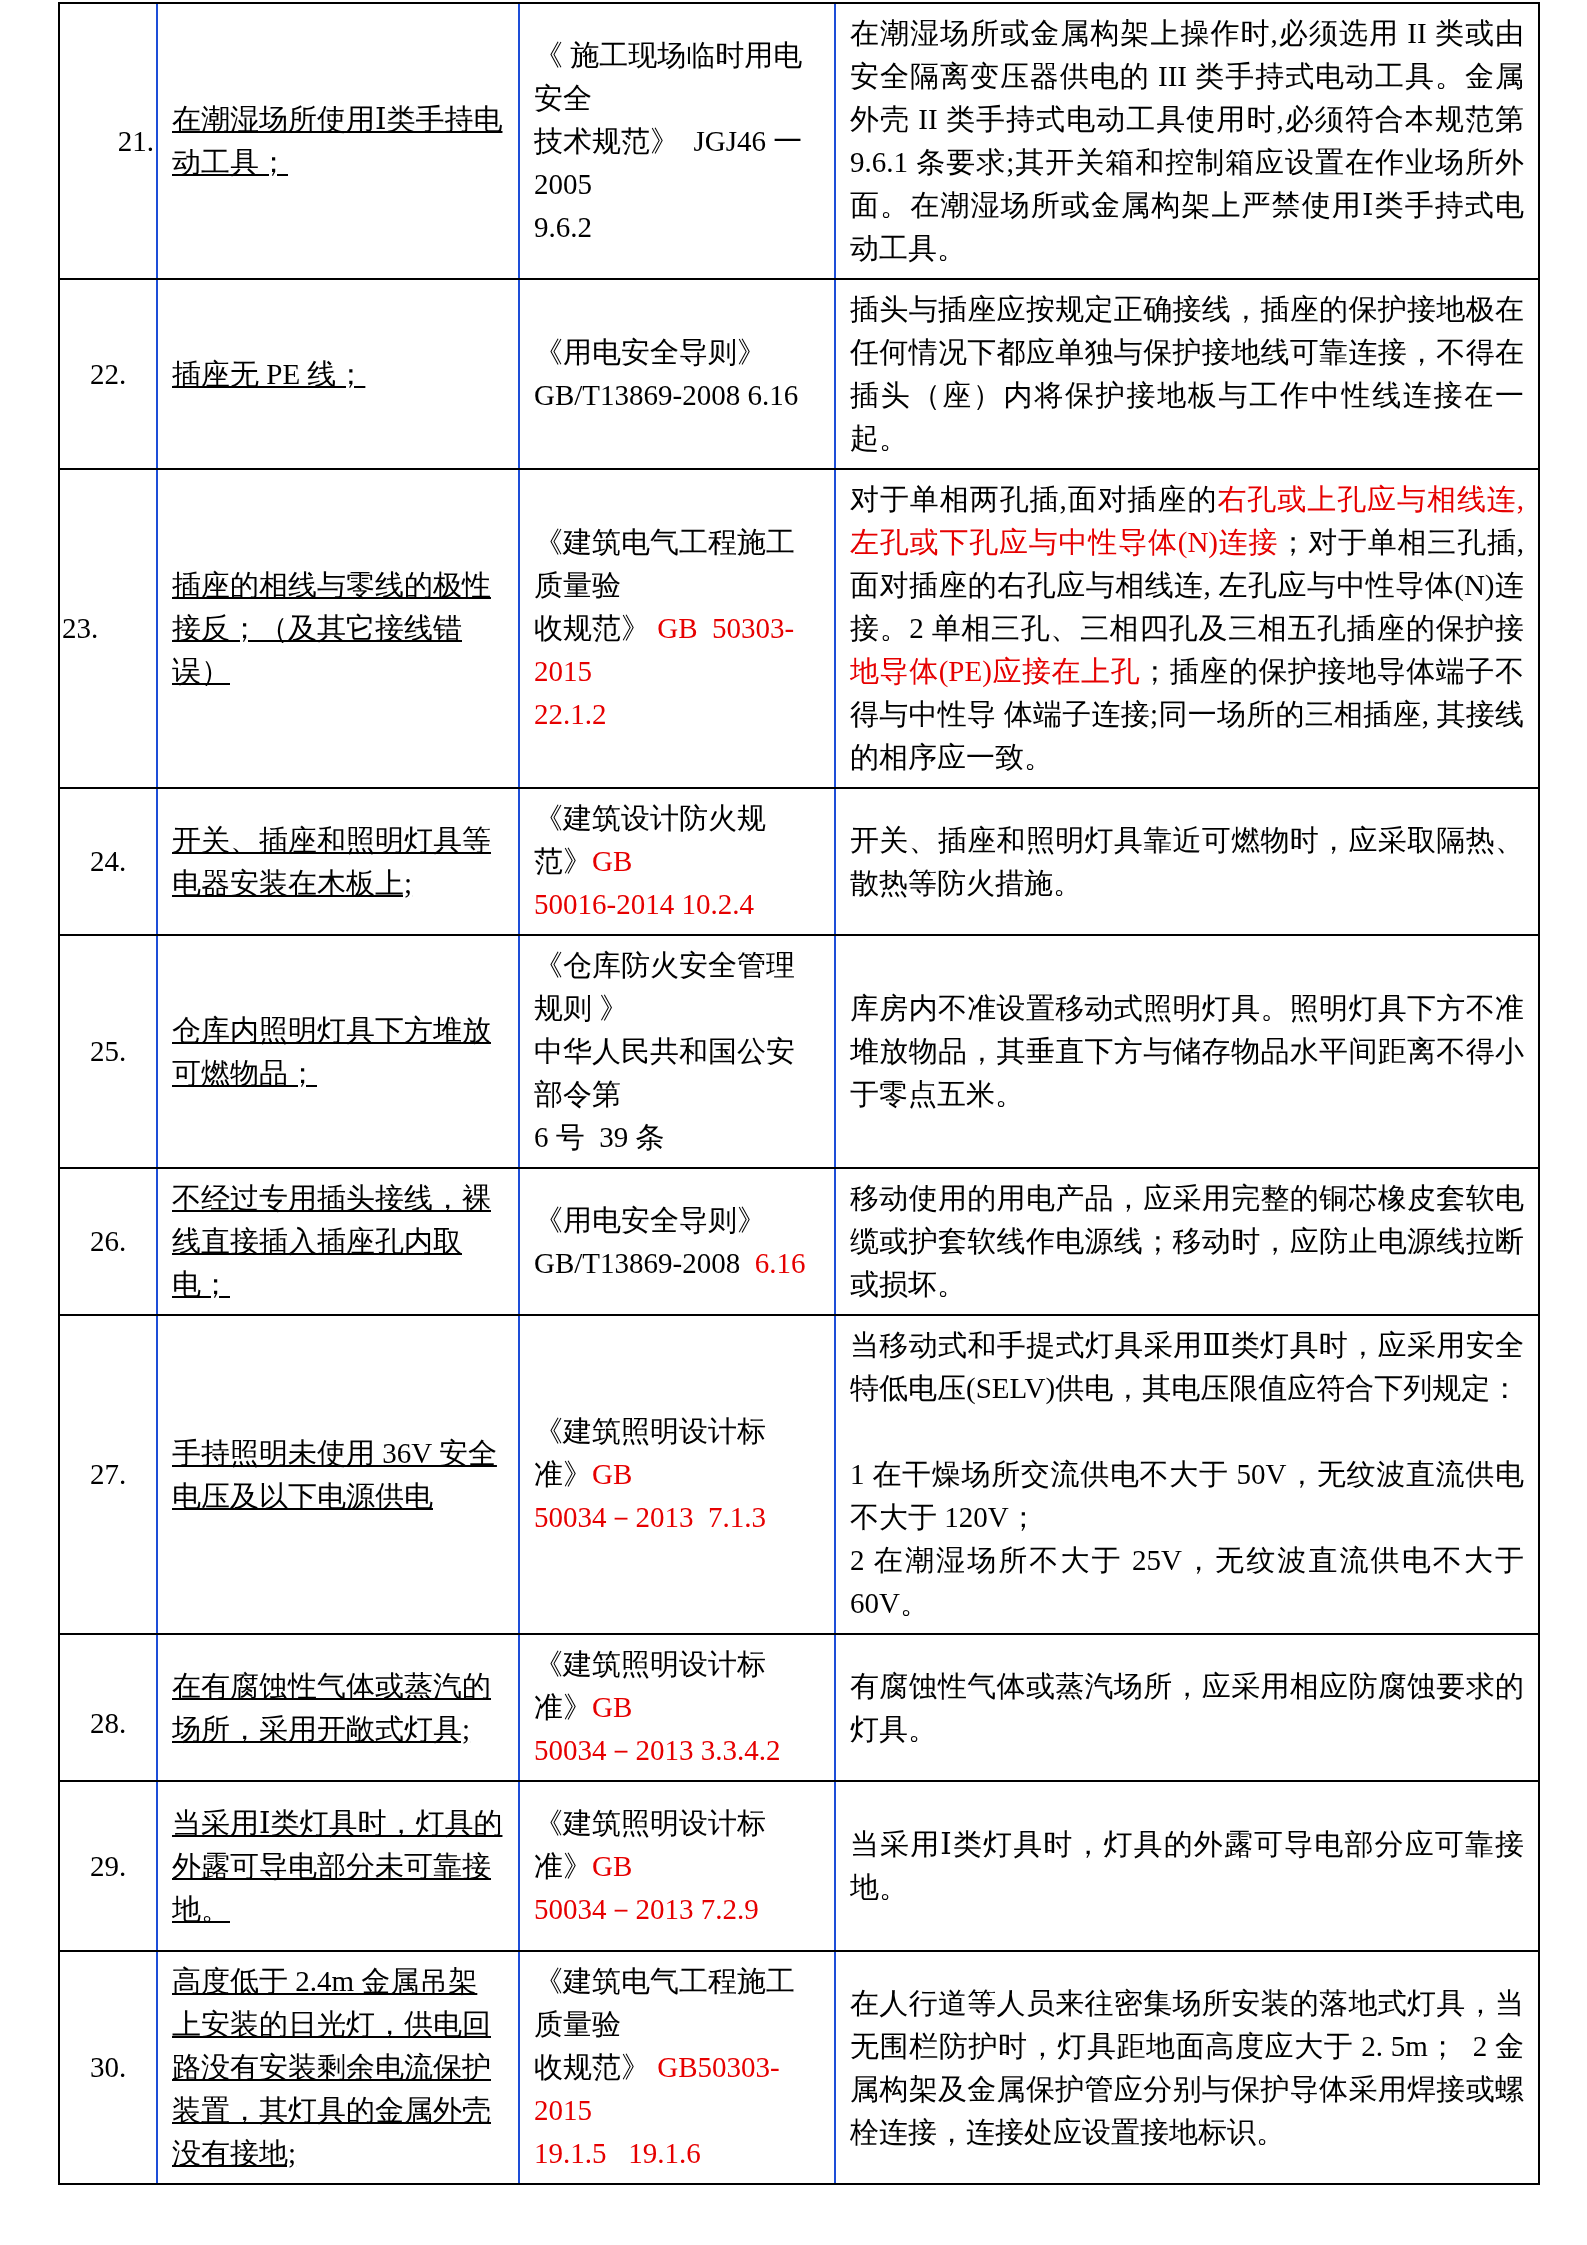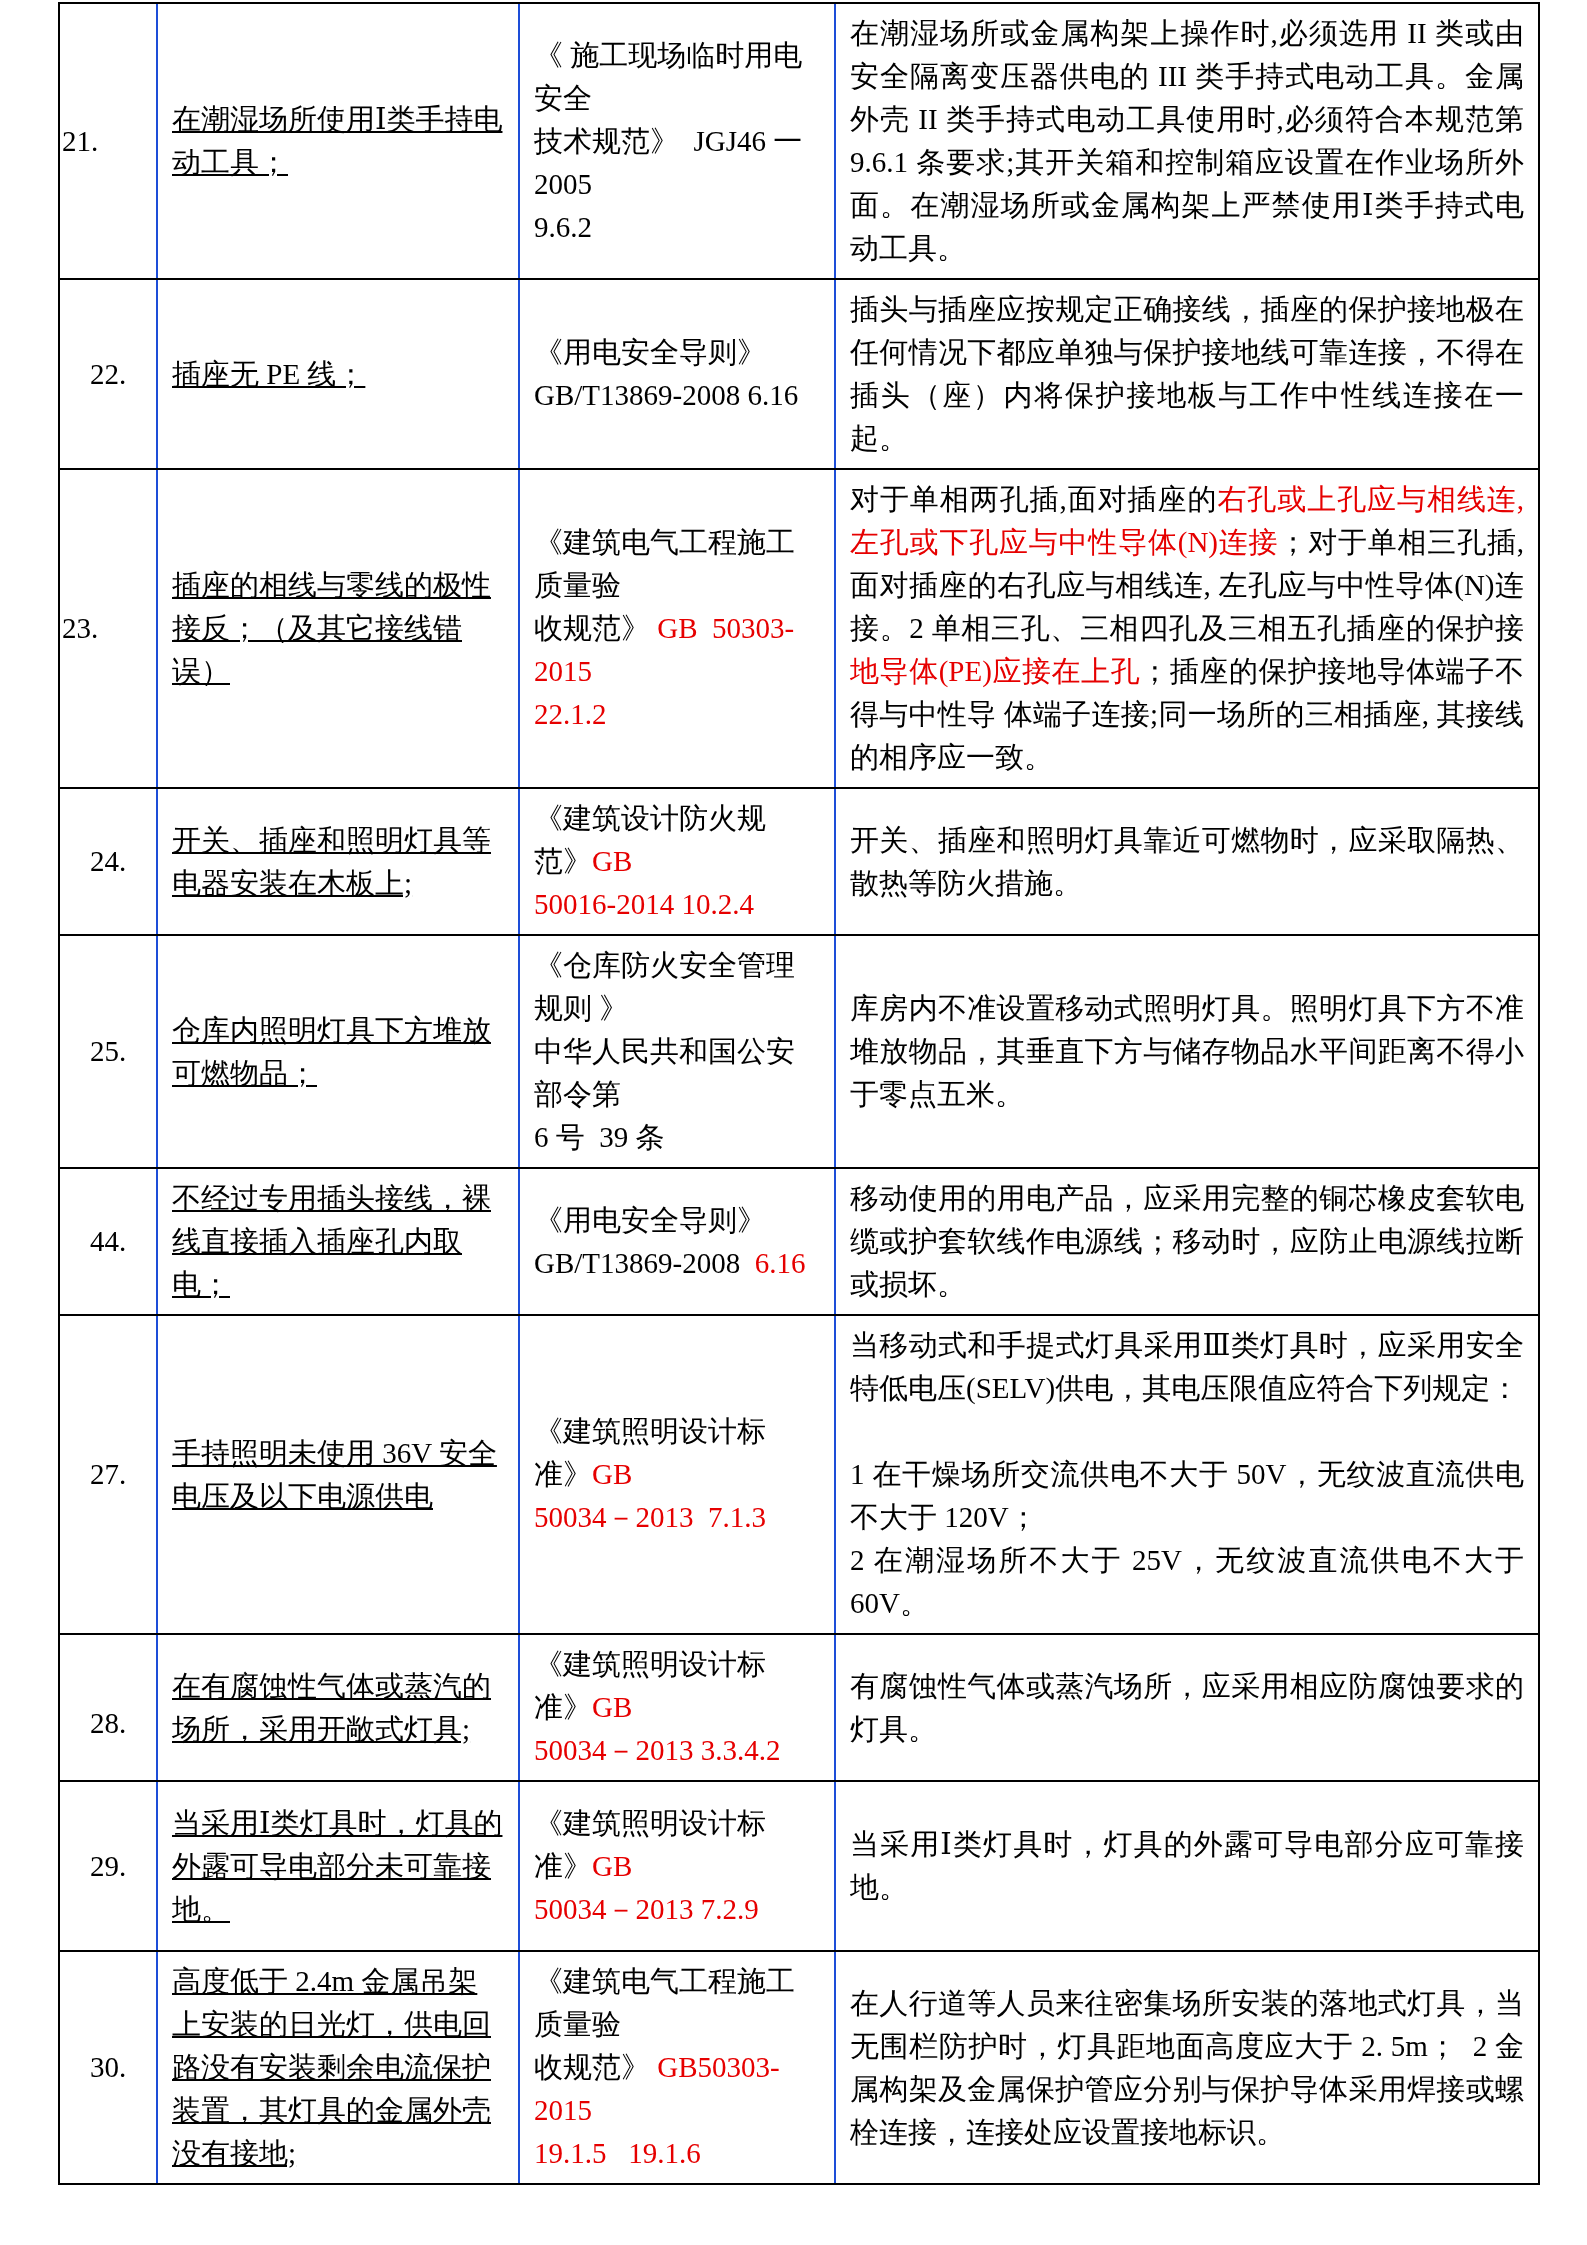--- a/index.html
+++ b/index.html
@@ -32,21 +32,21 @@
   .ref  .txt { white-space:pre-wrap; }
   .detail .txt { white-space:pre-wrap; text-align:justify; }
   .red { color:#e60000; }
 </style>
 </head>
 <body>
 
 <div class="doc-table">
     <div class="row" style="min-height: 248px;">
       <div class="cell no">
-        <div class="txt" style="text-align: left; font-family: Liberation Serif, serif;">21.</div>
+        <div class="txt" style="text-align: right; font-family: Liberation Serif, serif;">21.</div>
       </div>
       <div class="cell issue">
         <div class="txt">在潮湿场所使用Ⅰ类手持电动工具；</div>
       </div>
       <div class="cell ref">
         <div class="txt"><span>《 施工现场临时用电安全
 技术规范》  JGJ46 一 2005
 9.6.2</span></div>
       </div>
       <div class="cell detail">
@@ -110,21 +110,21 @@
         <div class="txt"><span>《仓库防火安全管理规则 》
 中华人民共和国公安部令第
 6 号  39 条</span></div>
       </div>
       <div class="cell detail">
         <div class="txt"><span>库房内不准设置移动式照明灯具。照明灯具下方不准堆放物品，其垂直下方与储存物品水平间距离不得小于零点五米。</span></div>
       </div>
     </div>
     <div class="row" style="min-height: 125px;">
       <div class="cell no">
-        <div class="txt" style="text-align: center;">44.</div>
+        <div class="txt" style="text-align: center;">26.</div>
       </div>
       <div class="cell issue">
         <div class="txt">不经过专用插头接线，裸线直接插入插座孔内取电；</div>
       </div>
       <div class="cell ref">
         <div class="txt"><span>《用电安全导则》
 GB/T13869-2008  </span><span class="red">6.16</span></div>
       </div>
       <div class="cell detail">
         <div class="txt"><span>移动使用的用电产品，应采用完整的铜芯橡皮套软电缆或护套软线作电源线；移动时，应防止电源线拉断或损坏。</span></div>

